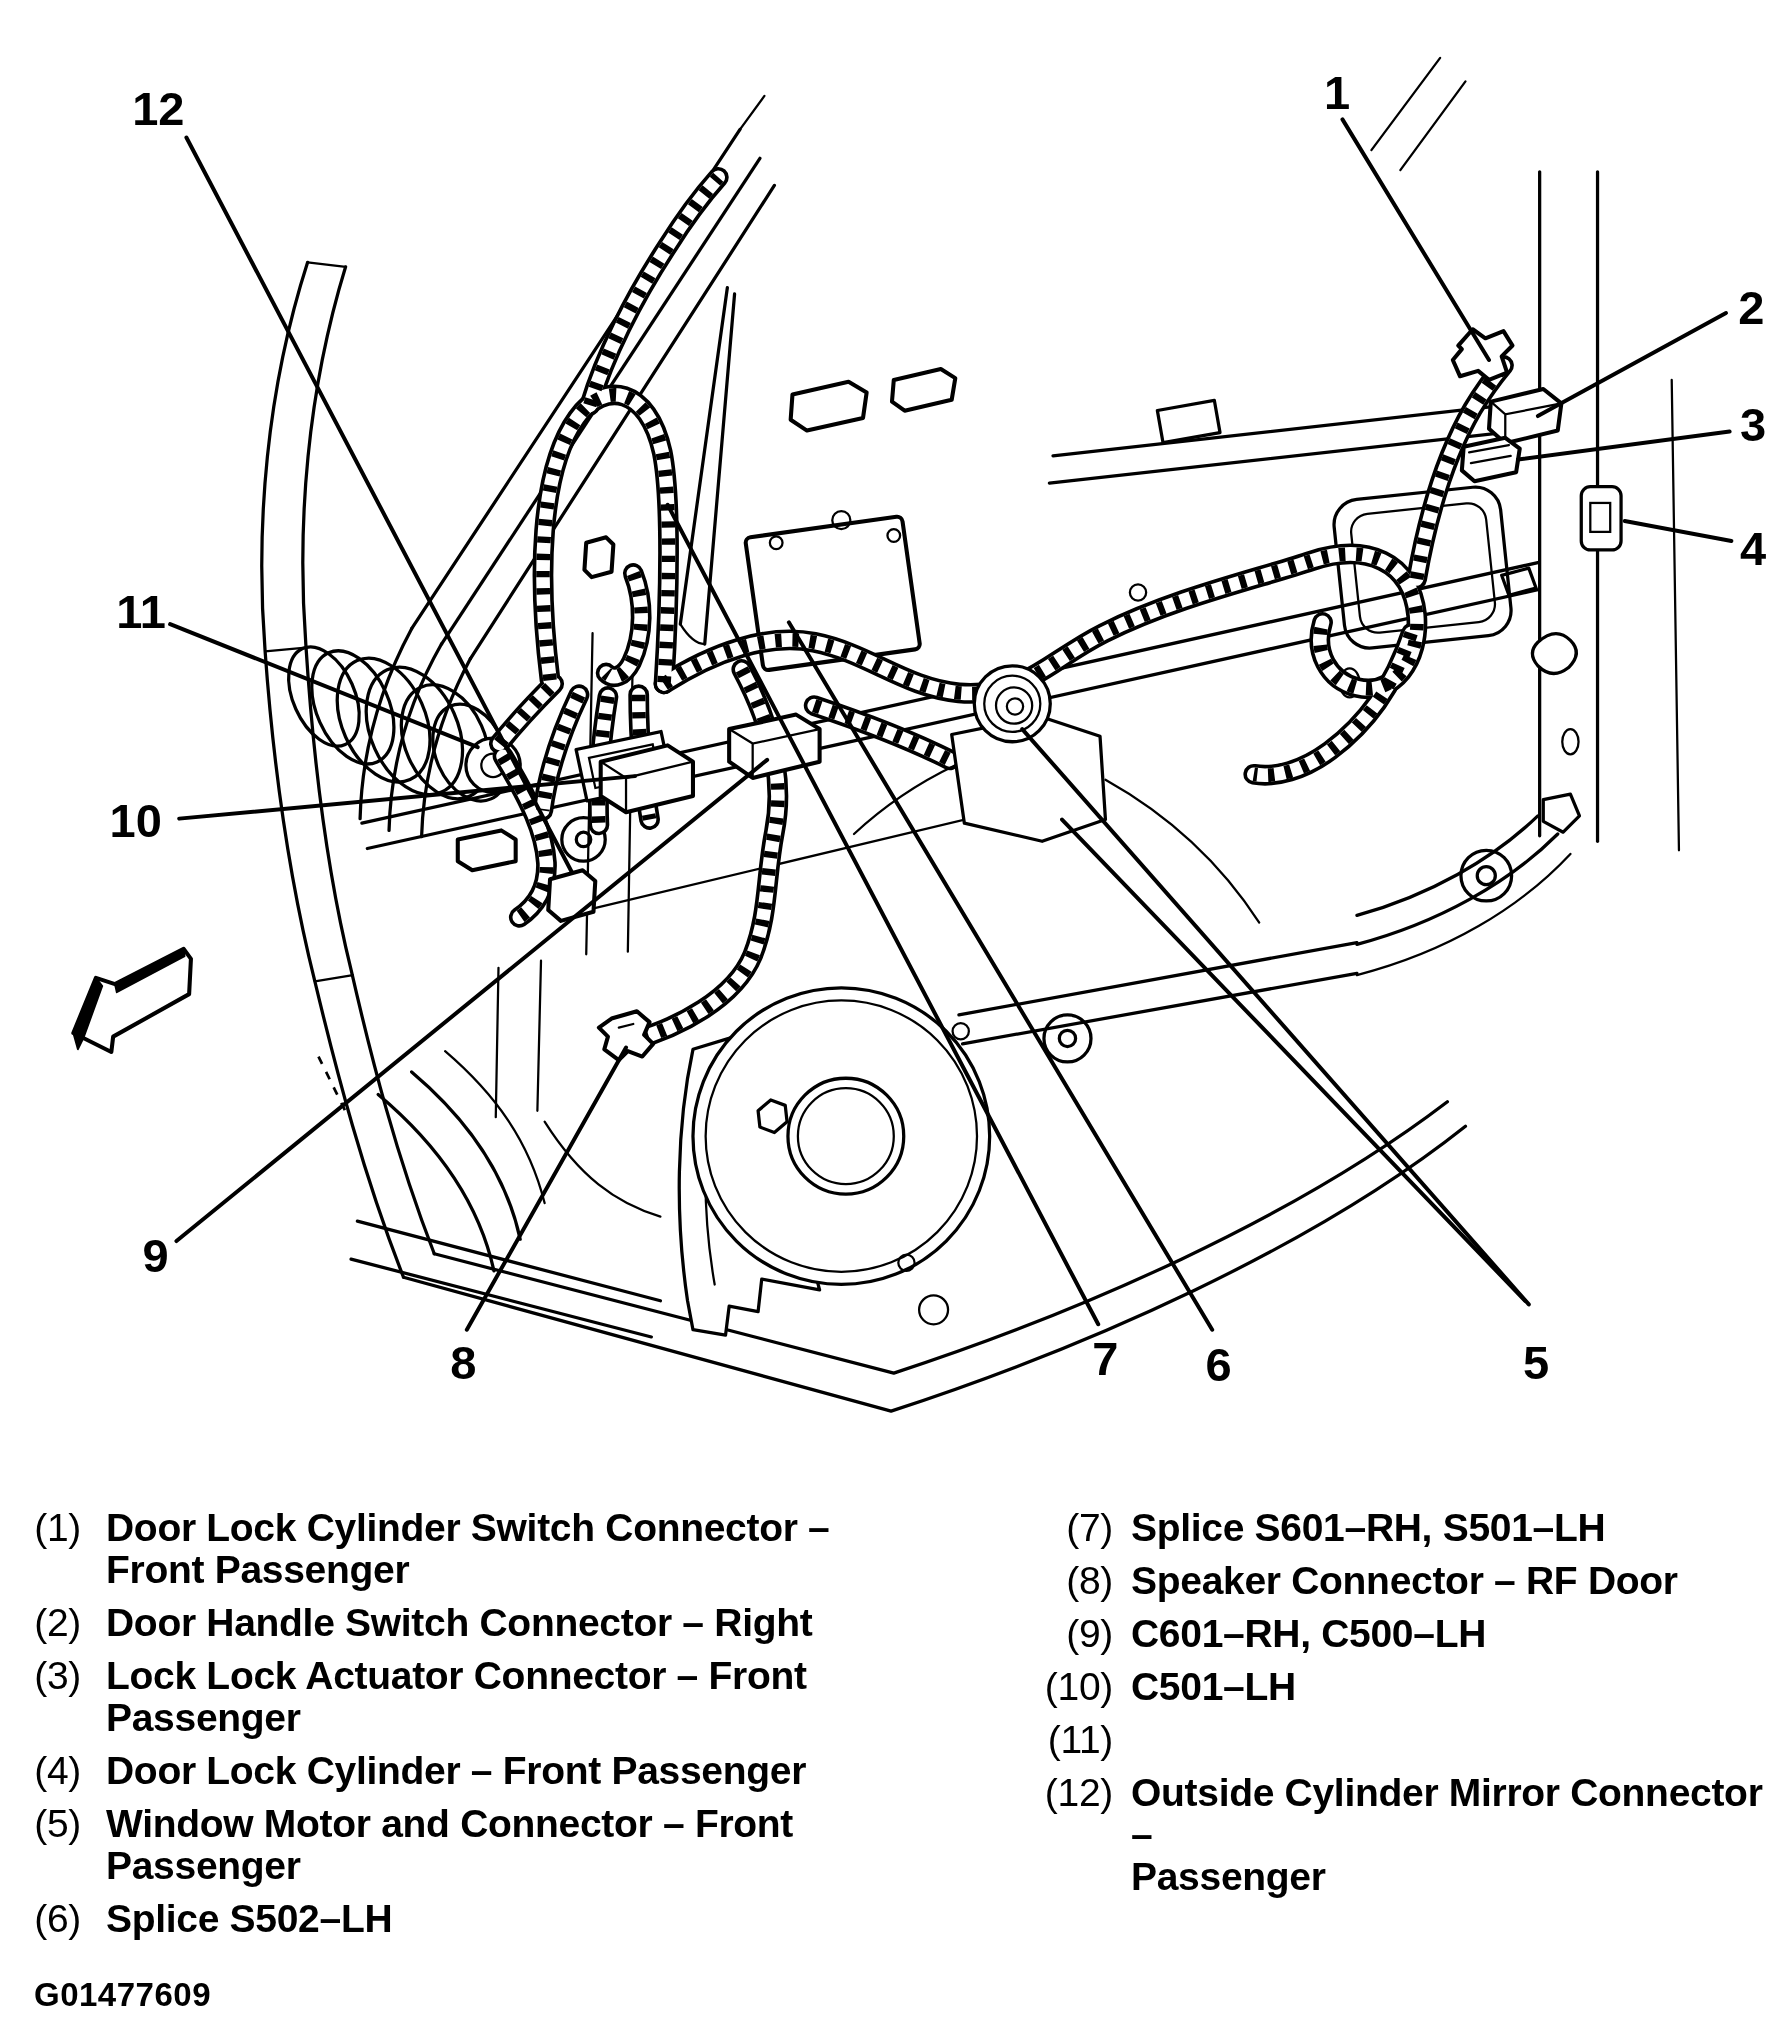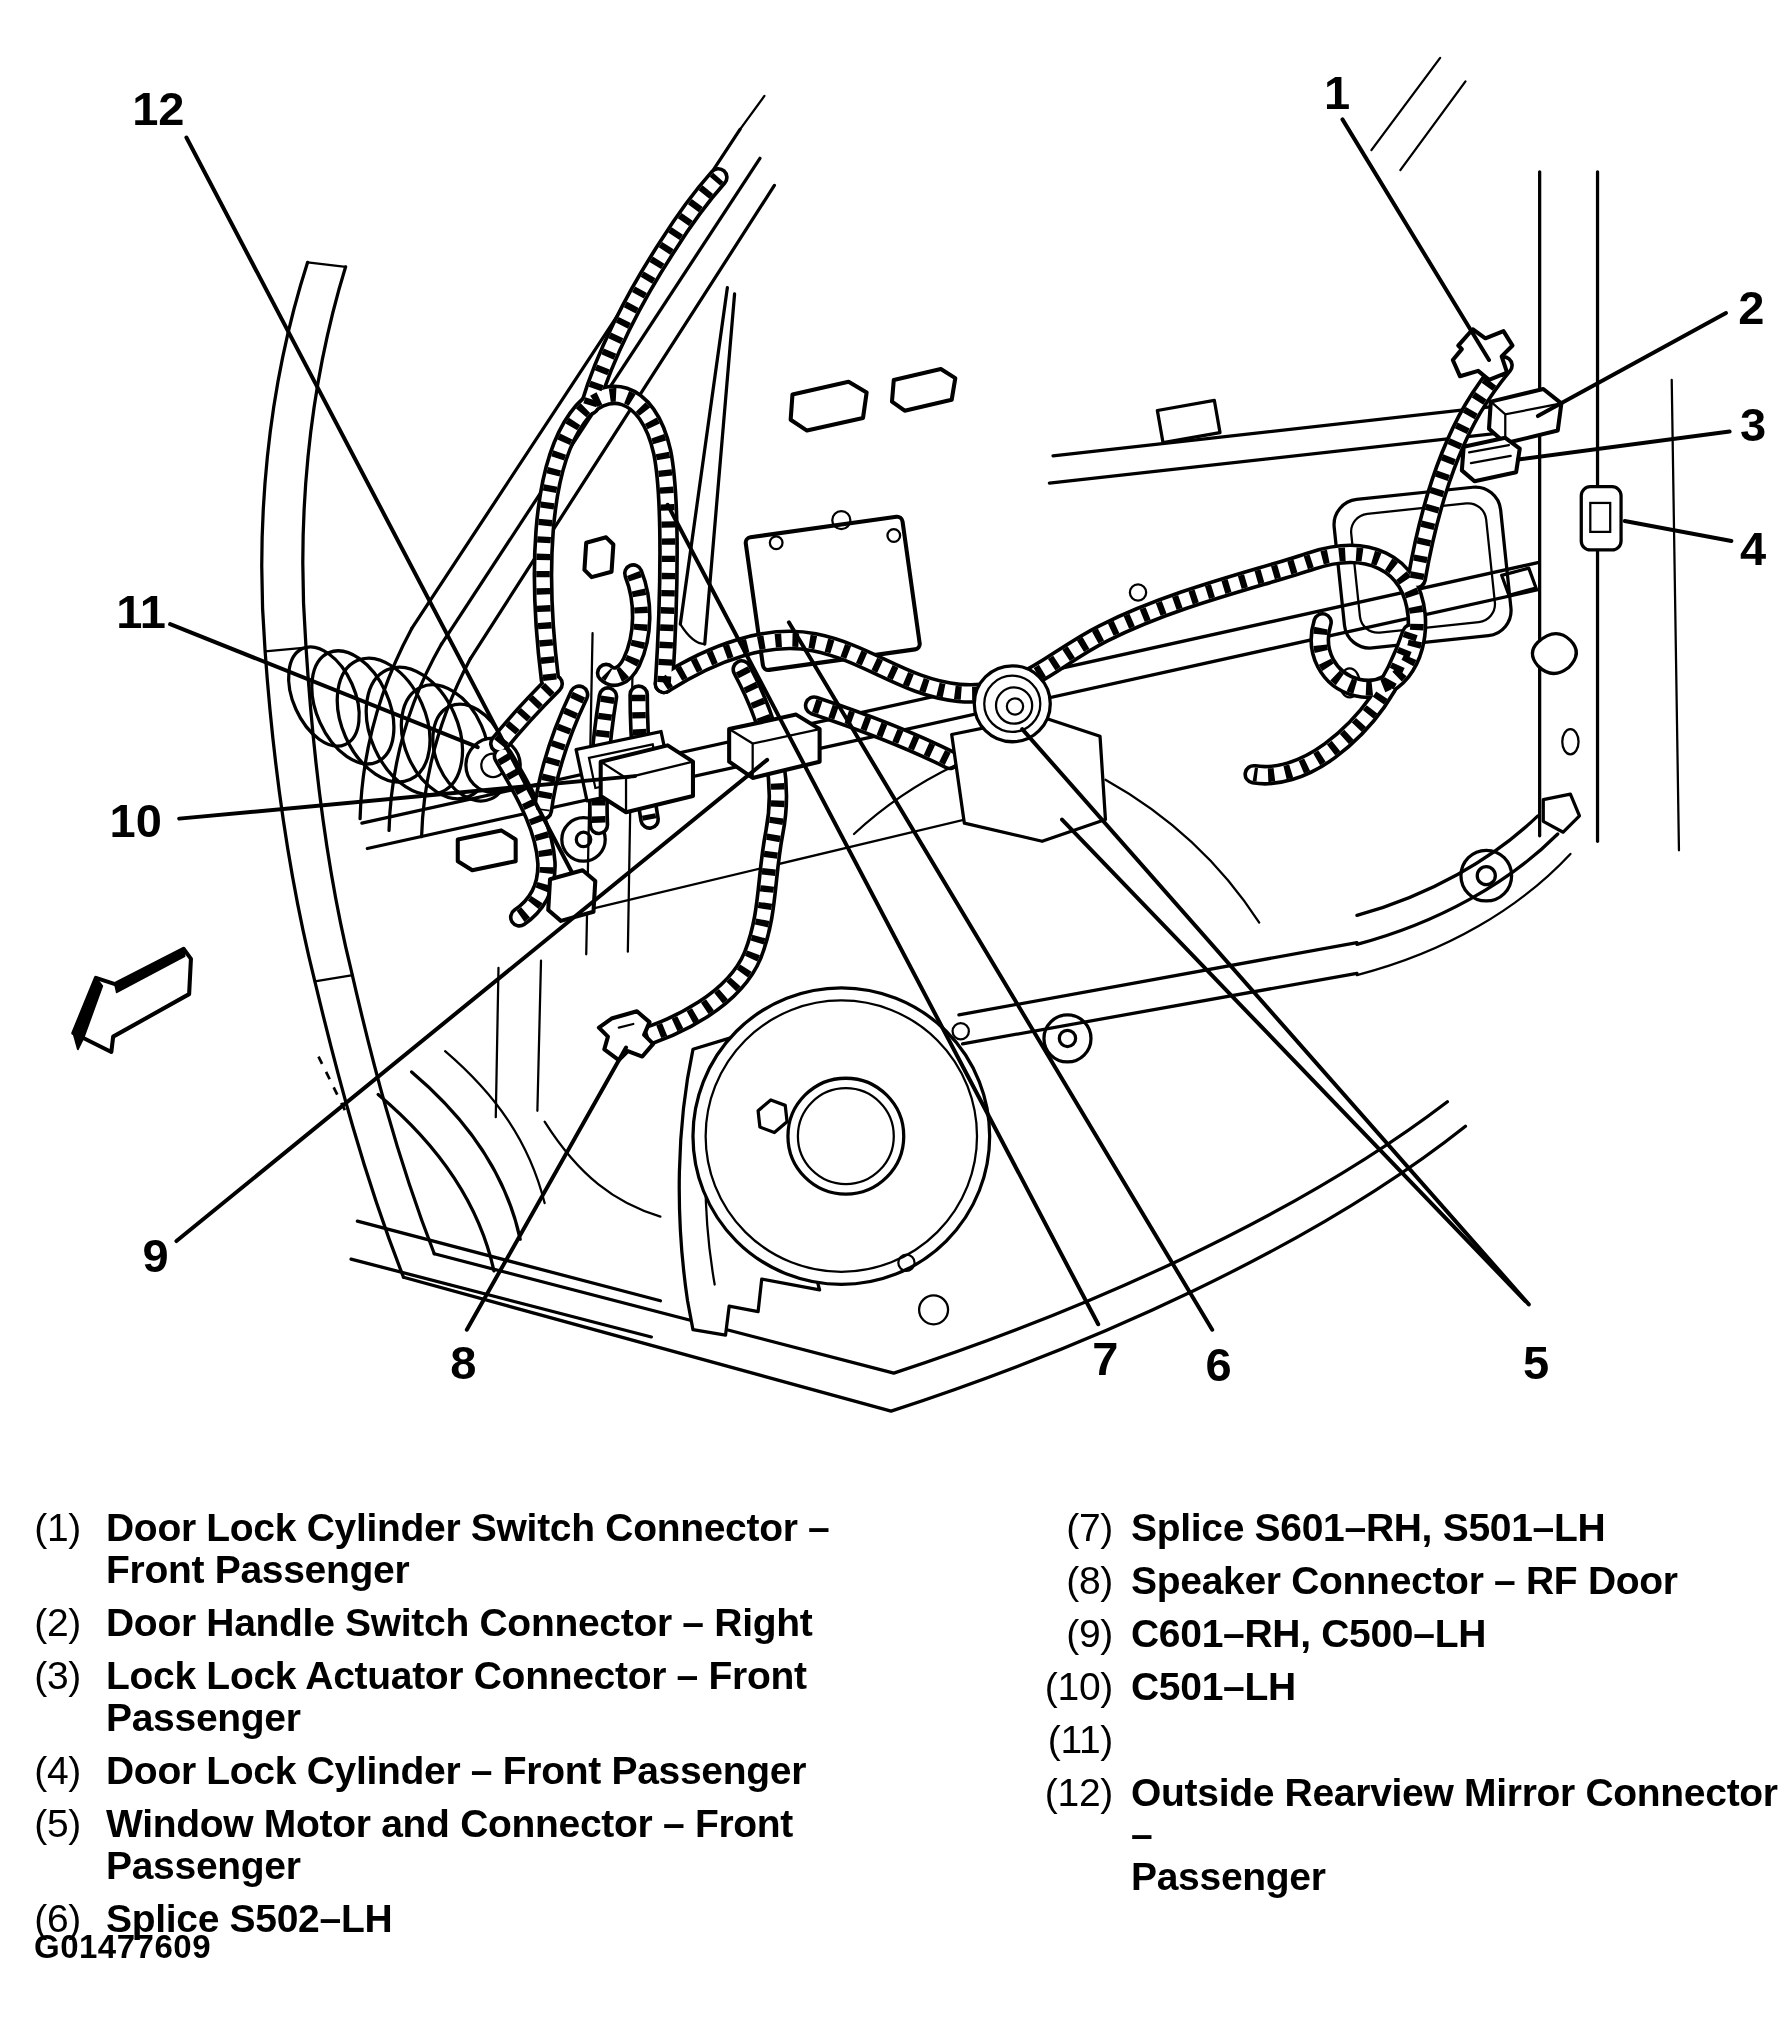--- a/index.html
+++ b/index.html
@@ -24,21 +24,21 @@
   
   .legend-col { position:absolute; top:1507px; font-size:39px; line-height:42px;
                 letter-spacing:-0.3px; font-weight:400; }
   .legend-col.left  { left:27px;  width:832px; }
   .legend-col.right { left:1026px; width:760px; }
   .lrow { display:flex; align-items:flex-start; margin-bottom:11px; }
   .lnum { flex:0 0 54px; text-align:right; margin-right:25px; white-space:nowrap; }
   .legend-col.right .lnum { flex:0 0 87px; margin-right:18px; }
   .ltxt { flex:1 1 auto;font-weight:bold; }
   .lline { display:block; }
-  .figure-id { position:absolute; left:34px; top:1928px; font-size:33px; font-weight:700;
+  .figure-id { position:absolute; left:34px; top:1976px; font-size:33px; font-weight:700;
                letter-spacing:0.5px; }
 </style>
 </head>
 <body>
 
 <div class="page">
 
   <svg class="diagram-svg" viewBox="0 0 1982 2253" xmlns="http://www.w3.org/2000/svg">
 
     <defs>
@@ -381,21 +381,21 @@
         <span class="lline">C501–LH</span>
         <span class="lline"></span>
       </span>
     </div>
     <div class="lrow">
       <span class="lnum">(11)</span>
     </div>
     <div class="lrow">
       <span class="lnum">(12)</span>
       <span class="ltxt">
-        <span class="lline">Outside Rearview Mirror Connector –</span>
+        <span class="lline">Outside Cylinder Mirror Connector –</span>
         <span class="lline">Passenger</span>
       </span>
     </div>
   </div>
 
   <div class="figure-id">G01477609</div>
 </div>
 
 
 </body></html>

